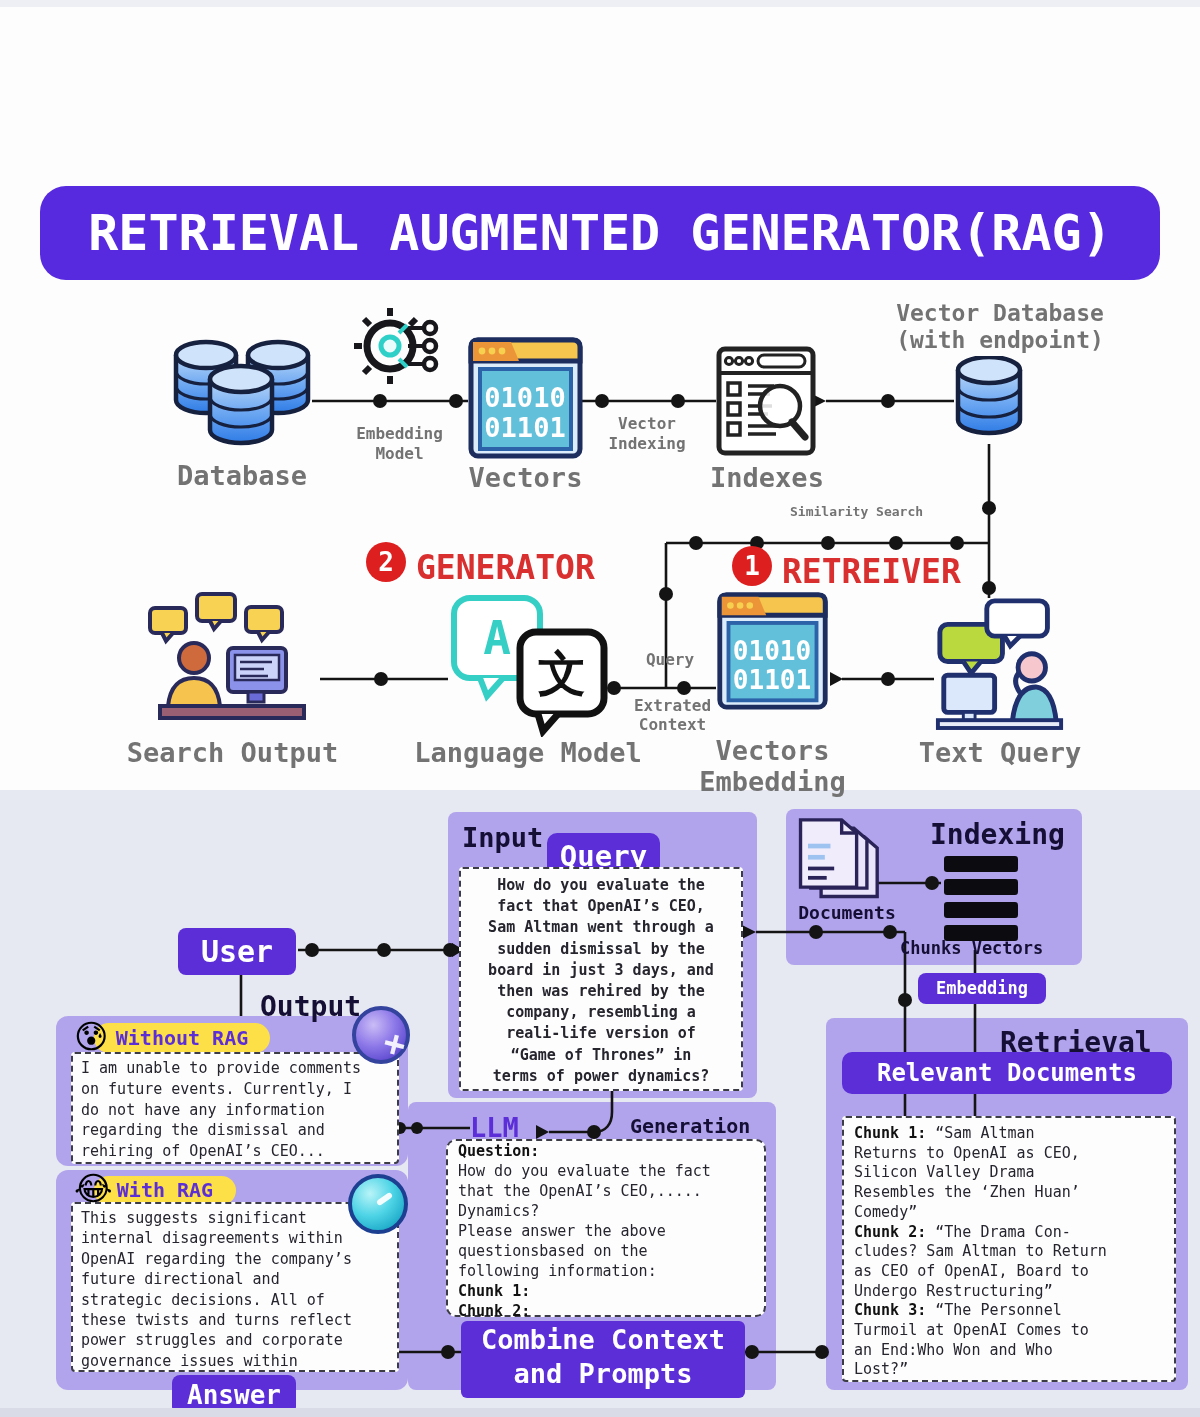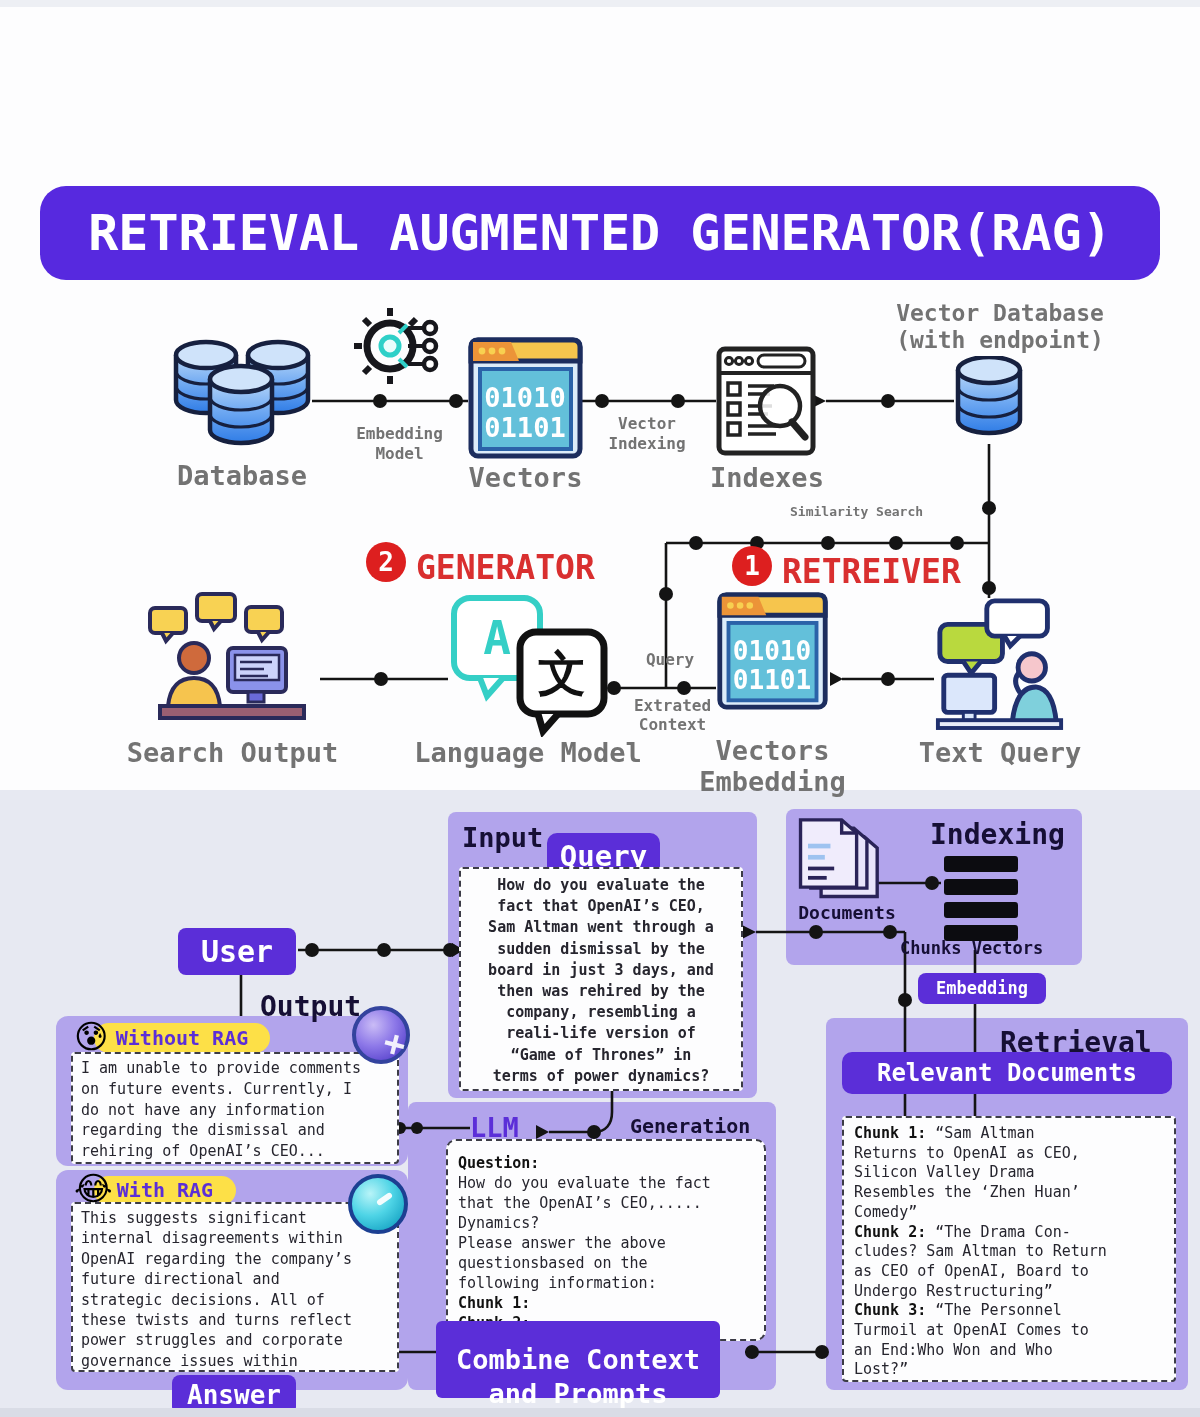--- a/index.html
+++ b/index.html
@@ -292,22 +292,22 @@
   <div class="abs emoji" style="left:74px;top:1172px">😂</div>
   <div class="abs sphere sphere-teal" style="left:348px;top:1174px;width:52px;height:52px">
       <span class="shine"></span>
     </div>
   <div class="abs dashed-box" style="left:71px;top:1202px;width:308px;height:158px;line-height:20.4px;padding:4px 8px">This suggests significant<br>internal disagreements within<br>OpenAI regarding the company’s<br>future directional and<br>strategic decisions. All of<br>these twists and turns reflect<br>power struggles and corporate<br>governance issues within</div>
   <div class="abs badge" style="left:172px;top:1375px;width:124px;height:40px;border-radius:8px;font-size:26px;line-height:40px">Answer</div>
 
   <div class="abs panel" style="left:408px;top:1102px;width:368px;height:288px"></div>
   <div class="abs lbl purple-text z2" style="left:470px;top:1112px;font-size:27px">LLM</div>
   <div class="abs lbl z2" style="left:630px;top:1114px;font-size:20px;color:#160f35">Generation</div>
-  <div class="abs dashed-box" style="left:446px;top:1139px;width:296px;height:174px;line-height:20px;padding:12px 10px;border-radius:10px"><strong>Question:</strong><br>How do you evaluate the fact<br>that the OpenAI’s CEO,.....<br>Dynamics?<br>Please answer the above<br>questionsbased on the<br>following information:<br><strong>Chunk 1:</strong><br><strong>Chunk 2:</strong></div>
-  <div class="abs badge" style="left:436px;top:1321px;width:284px;height:77px;border-radius:6px;font-size:27px;line-height:34px;padding-top:22px;box-sizing:border-box">Combine Context<br>and Prompts</div>
+  <div class="abs dashed-box" style="left:446px;top:1139px;width:296px;height:174px;line-height:20px;padding:0 10px;border-radius:10px"><strong>Question:</strong><br>How do you evaluate the fact<br>that the OpenAI’s CEO,.....<br>Dynamics?<br>Please answer the above<br>questionsbased on the<br>following information:<br><strong>Chunk 1:</strong><br><strong>Chunk 2:</strong></div>
+  <div class="abs badge" style="left:461px;top:1321px;width:284px;height:77px;border-radius:6px;font-size:27px;line-height:34px;padding-top:2px;box-sizing:border-box">Combine Context<br>and Prompts</div>
 
   <div class="abs panel" style="left:786px;top:809px;width:296px;height:156px"></div>
   <div class="abs lbl z2" style="left:930px;top:818px;font-size:28px;color:#160f35">Indexing</div>
   <svg class="abs icon" style="left:794px;top:818px;width:100px;height:86px" viewBox="0 0 105 92">
     <g stroke="#2a2358" stroke-width="3.6">
       <path d="M28 20 h46 l14 12 v52 h-60 Z" fill="#e9e4fb"></path>
       <path d="M17 11 h46 l14 12 v52 h-60 Z" fill="#e9e4fb"></path>
       <path d="M6 2 h44 l16 14 v58 h-60 Z" fill="#f0ecfc"></path>
       <path d="M50 2 v14 h16" fill="none"></path>
       <path d="M14 30 h24" stroke="#9ec3f0" stroke-width="5"></path>

